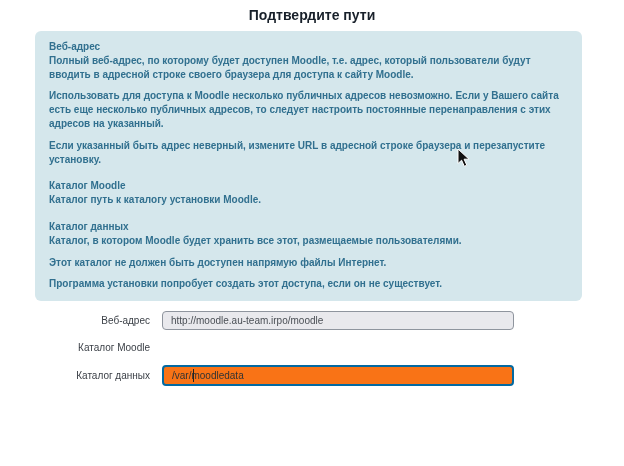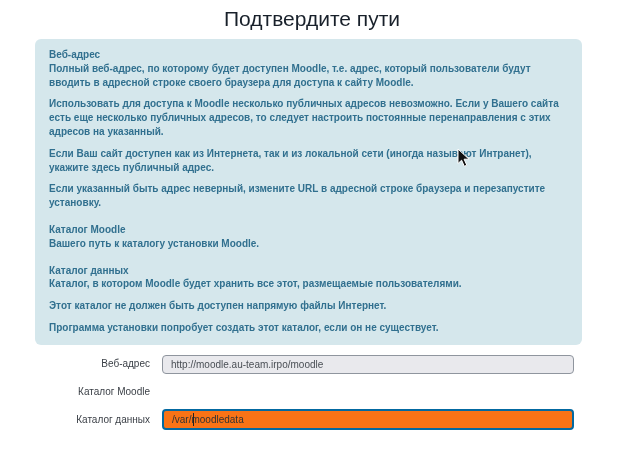--- a/index.html
+++ b/index.html
@@ -10,22 +10,22 @@
     height: 466px;
     overflow: hidden;
     font-family: "Liberation Sans", "DejaVu Sans", sans-serif;
   }
   .page { position: relative; width: 624px; height: 466px; }
 
   .page-title {
     margin: 0;
     padding: 7px 0 5px 0;
     text-align: center;
-    font-size: 21px;
-    font-weight: normal;
+    font-size: 14px;
+    font-weight: bold;
     color: #18202a;
   }
 
   .info-box {
     box-sizing: border-box;
     width: 547px;
     margin: 3px 0 0 35px;
     background: #d5e7ec;
     border-radius: 6px;
     padding: 9px 14px 10px 14px;
@@ -58,21 +58,21 @@
     height: 19px;
     border: 1px solid #8f959e;
     border-radius: 4px;
     background: #e9e9ed;
     font-family: "Liberation Sans", "DejaVu Sans", sans-serif;
     font-size: 10px;
     padding: 0 8px;
     color: #4a4f55;
     outline: none;
   }
-  .input-wrap { position: relative; width: 412px; }
+  .input-wrap { position: relative; width: 352px; }
   .input-wrap .form-input { width: 100%; }
   .form-input.focused {
     background: #f97316;
     border: 2px solid #0369a1;
     height: 21px;
     color: #333333;
   }
   .text-caret {
     position: absolute;
     left: 31px;
@@ -96,30 +96,29 @@
 <body>
 
 <div class="page">
 
   <h1 class="page-title">Подтвердите пути</h1>
 
   <div class="info-box">
     <p class="info-heading">Веб-адрес</p>
     <p class="info-p">Полный веб-адрес, по которому будет доступен Moodle, т.е. адрес, который пользователи будут вводить в адресной строке своего браузера для доступа к сайту Moodle.</p>
     <p class="info-p">Использовать для доступа к Moodle несколько публичных адресов невозможно. Если у Вашего сайта есть еще несколько публичных адресов, то следует настроить постоянные перенаправления с этих адресов на указанный.</p>
-    <p class="info-p">Если Ваш сайт доступен как из Интернета, так и из локальной сети (иногда называют Интранет), укажите здесь публичный адрес.</p>
     <p class="info-p">Если указанный быть адрес неверный, измените URL в адресной строке браузера и перезапустите установку.</p>
 
     <p class="info-heading gap">Каталог Moodle</p>
-    <p class="info-p">Вашего путь к каталогу установки Moodle.</p>
+    <p class="info-p">Каталог путь к каталогу установки Moodle.</p>
 
     <p class="info-heading gap">Каталог данных</p>
     <p class="info-p">Каталог, в котором Moodle будет хранить все этот, размещаемые пользователями.</p>
     <p class="info-p">Этот каталог не должен быть доступен напрямую файлы Интернет.</p>
-    <p class="info-p">Программа установки попробует создать этот каталог, если он не существует.</p>
+    <p class="info-p">Программа установки попробует создать этот доступа, если он не существует.</p>
   </div>
 
   <div class="form-area">
 
     <div class="form-row">
       <div class="form-label">Веб-адрес</div>
       <div class="input-wrap">
         <input class="form-input" type="text" readonly="" value="http://moodle.au-team.irpo/moodle" style="">
       </div>
     </div>

